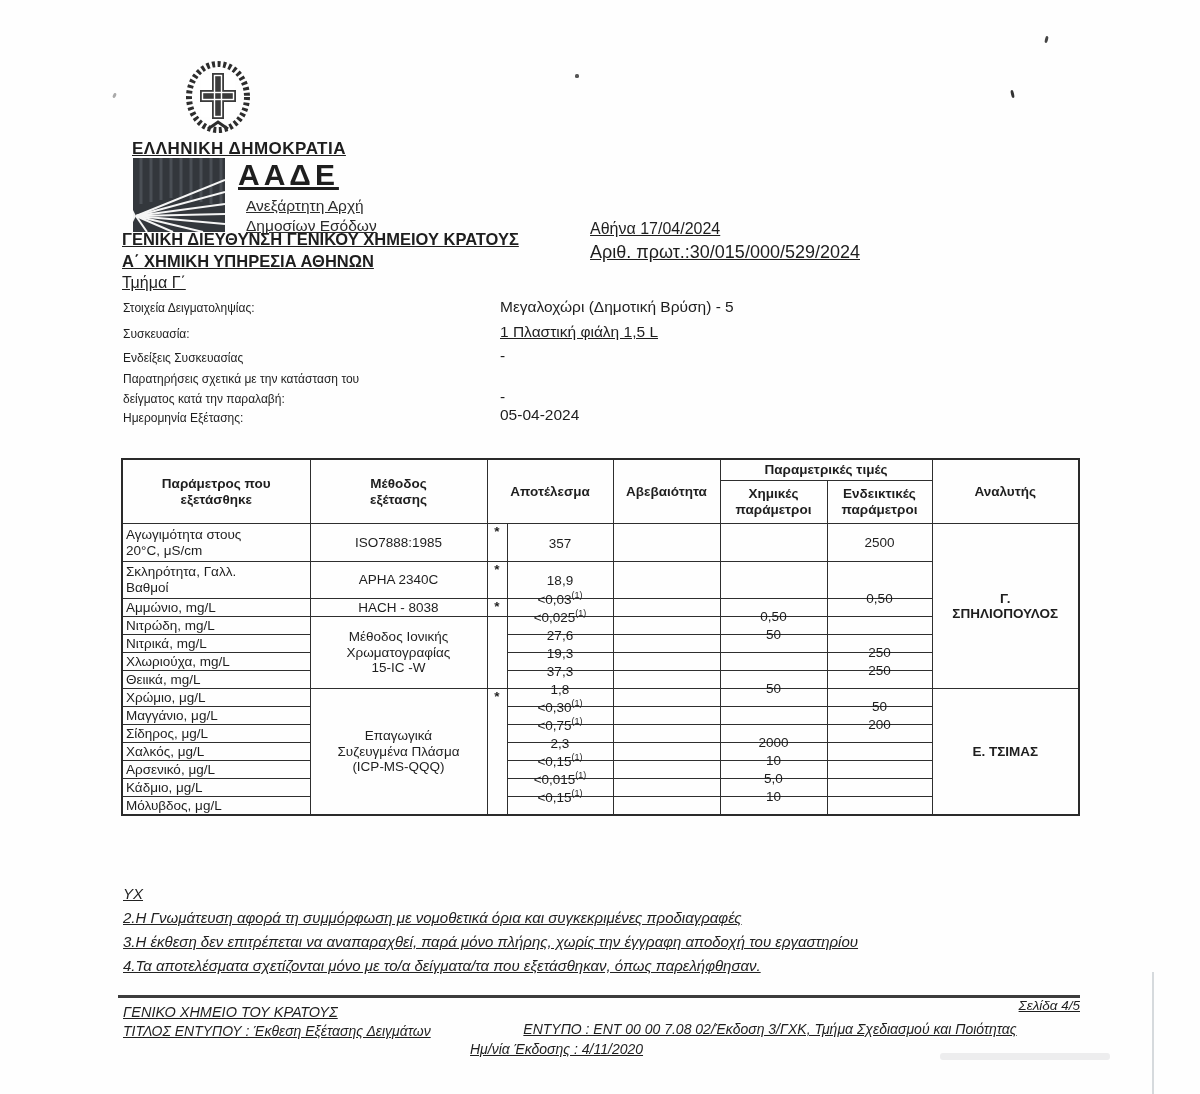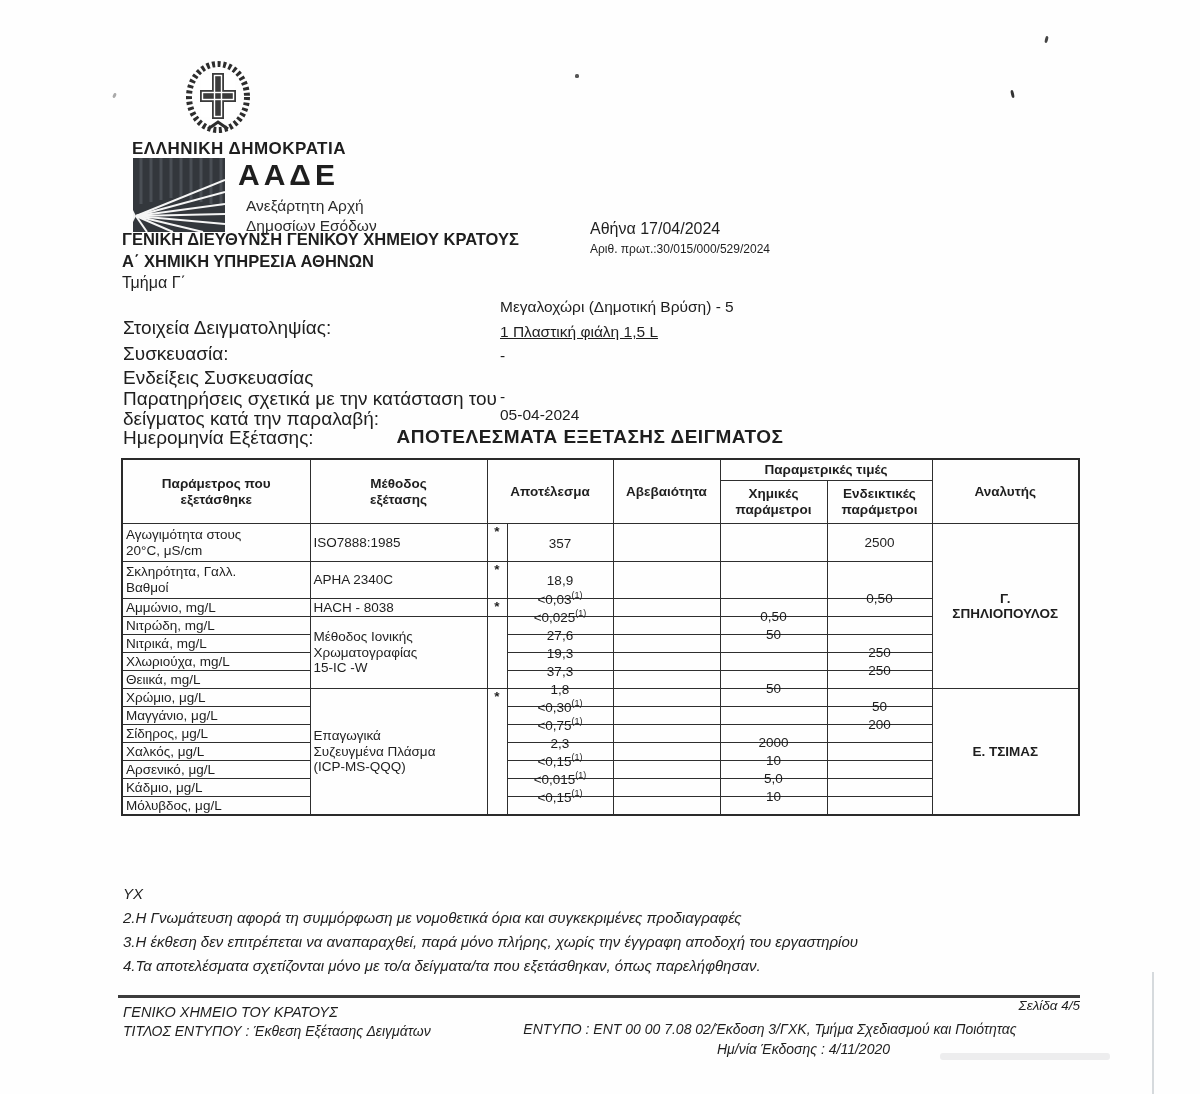--- a/index.html
+++ b/index.html
@@ -1,77 +1,77 @@
 <!DOCTYPE html>
 <html><head>
 <meta charset="utf-8">
 <style>
   html,body { margin:0; padding:0; background:#ffffff; }
   .page {
     position:relative; width:1200px; height:1094px; background:#fefefe;
     font-family:"Liberation Sans","DejaVu Sans",sans-serif; color:#1e1e1e;
     overflow:hidden;
   }
-  .abs { position:absolute; }
+  .abs { position:absolute;text-decoration:underline; }
   .pre { white-space:pre-line; }
 
   
   .republic   { left:132px; top:139px; font-size:17px; font-weight:bold; letter-spacing:.5px; }
   .aade-logo  { left:133px; top:158px; width:92px; height:74px; }
   .aade-title { left:238px; top:158px; font-size:30px; font-weight:bold; letter-spacing:4px; }
   .aade-sub1  { left:246px; top:197px; font-size:15.5px; color:#2c2c2c; }
   .aade-sub2  { left:246px; top:217px; font-size:15.5px; color:#2c2c2c; }
   .directorate{ left:122px; top:230px; font-size:16.5px; font-weight:bold; }
   .service    { left:122px; top:252px; font-size:16.5px; font-weight:bold; }
   .department { left:122px; top:274px; font-size:16px; }
   .city-date  { left:590px; top:220px; font-size:16px; }
-  .protocol   { left:590px; top:242px; font-size:12px; }
-
-  
-  .si-label { position:absolute; left:123px; font-size:19px;margin-top:16px; }
+  .protocol   { left:590px; top:242px; font-size:18px; }
+
+  
+  .si-label { position:absolute; left:123px; font-size:12px; }
   .si-value { position:absolute; left:500px; font-size:15.5px; }
 
   
   .results-title { left:0; top:426px; width:1180px; text-align:center;
                    font-size:19px; font-weight:bold; letter-spacing:.5px; }
 
   
   table.results { position:absolute; left:121px; top:458px; width:957px;
                   border-collapse:collapse; table-layout:fixed; }
   table.results th, table.results td {
     border:1.5px solid #2e2e2e; padding:0 3px; font-size:13.5px;
     line-height:1.15; overflow:visible;
   }
   table.results { border:2px solid #2a2a2a; }
   thead th { font-weight:bold; text-align:center; vertical-align:middle;margin-left:28px; }
   tr.h1 th.pv { height:20px; }
   tr.h2 th { height:42px; }
   td.p { text-align:left; padding-left:6px; vertical-align:middle; }
-  td.m { text-align:left; vertical-align:middle; }
+  td.m { text-align:center; vertical-align:middle; }
   td.s { text-align:center; vertical-align:top; font-weight:bold; font-size:14px; padding-top:0; }
   td.v { text-align:center; vertical-align:middle; }
   td.a { text-align:center; vertical-align:middle; font-weight:bold; }
   tr.r1 { height:38px; }
   tr.r2 { height:37px; }
   tr.rs { height:18px; }
   .vs { display:inline-block; }
   tr.up .vs { transform:translateY(-9px); }
   sup { font-size:9px; }
 
   
   .notes { left:123px; top:882px; width:920px; font-style:italic; font-size:15px;
            line-height:24px; color:#222; }
 
   
   .foot-line { left:118px; top:995px; width:962px; height:2.5px; background:#3c3c3c; }
   .page-no   { left:930px; top:998px; width:150px; text-align:right; font-style:italic; font-size:13.5px; }
   .foot-org  { left:123px; top:1004px; font-style:italic; font-size:14.5px; }
   .foot-title{ left:123px; top:1023px; font-style:italic; font-size:14px; }
   .foot-code { left:450px; top:1021px; width:640px; text-align:center; font-style:italic; font-size:14px; }
-  .foot-date { left:470px; top:1041px; width:420px; text-align:right; font-style:italic; font-size:14px; }
+  .foot-date { left:470px; top:1041px; width:420px; text-align:left; font-style:italic; font-size:14px; }
 
   
   .artifact { position:absolute; background:#555; border-radius:40%; }
   .a1 { left:575px; top:74px;  width:4px; height:4px; }
   .a2 { left:1045px; top:36px; width:3px; height:7px; transform:rotate(14deg); background:#444; }
   .a3 { left:1011px; top:90px; width:3px; height:8px; transform:rotate(-12deg); background:#333; }
   .a4 { left:113px; top:93px;  width:3px; height:5px; background:#aaa; transform:rotate(25deg); }
   .vline { left:1152px; top:972px; width:2px; height:122px; background:#d6dadd; border-radius:0; }
   .smudge { left:940px; top:1053px; width:170px; height:7px; background:#ededee; border-radius:3px; }
 </style>
@@ -143,21 +143,20 @@
   <div class="si-label" style="top:327px;">Συσκευασία:</div>
   <div class="si-value" style="top:323px;text-decoration:underline;">1 Πλαστική φιάλη 1,5 L</div>
   <div class="si-label" style="top:351px;">Ενδείξεις Συσκευασίας</div>
   <div class="si-value" style="top:347px;">-</div>
   <div class="si-label" style="top:372px;">Παρατηρήσεις σχετικά με την κατάσταση του</div>
   <div class="si-label" style="top:392px;">δείγματος κατά την παραλαβή:</div>
   <div class="si-value" style="top:388px;">-</div>
   <div class="si-label" style="top:411px;">Ημερομηνία Εξέτασης:</div>
   <div class="si-value" style="top:406px;">05-04-2024</div>
 
-  <div class="abs results-title">ΑΠΟΤΕΛΕΣΜΑΤΑ ΕΞΕΤΑΣΗΣ ΔΕΙΓΜΑΤΟΣ</div>
 
   <table class="results">
     <colgroup>
       <col style="width:188px">
         <col style="width:177px">
         <col style="width:20px">
         <col style="width:106px">
       <col style="width:107px">
         <col style="width:107px">
         <col style="width:105px">

